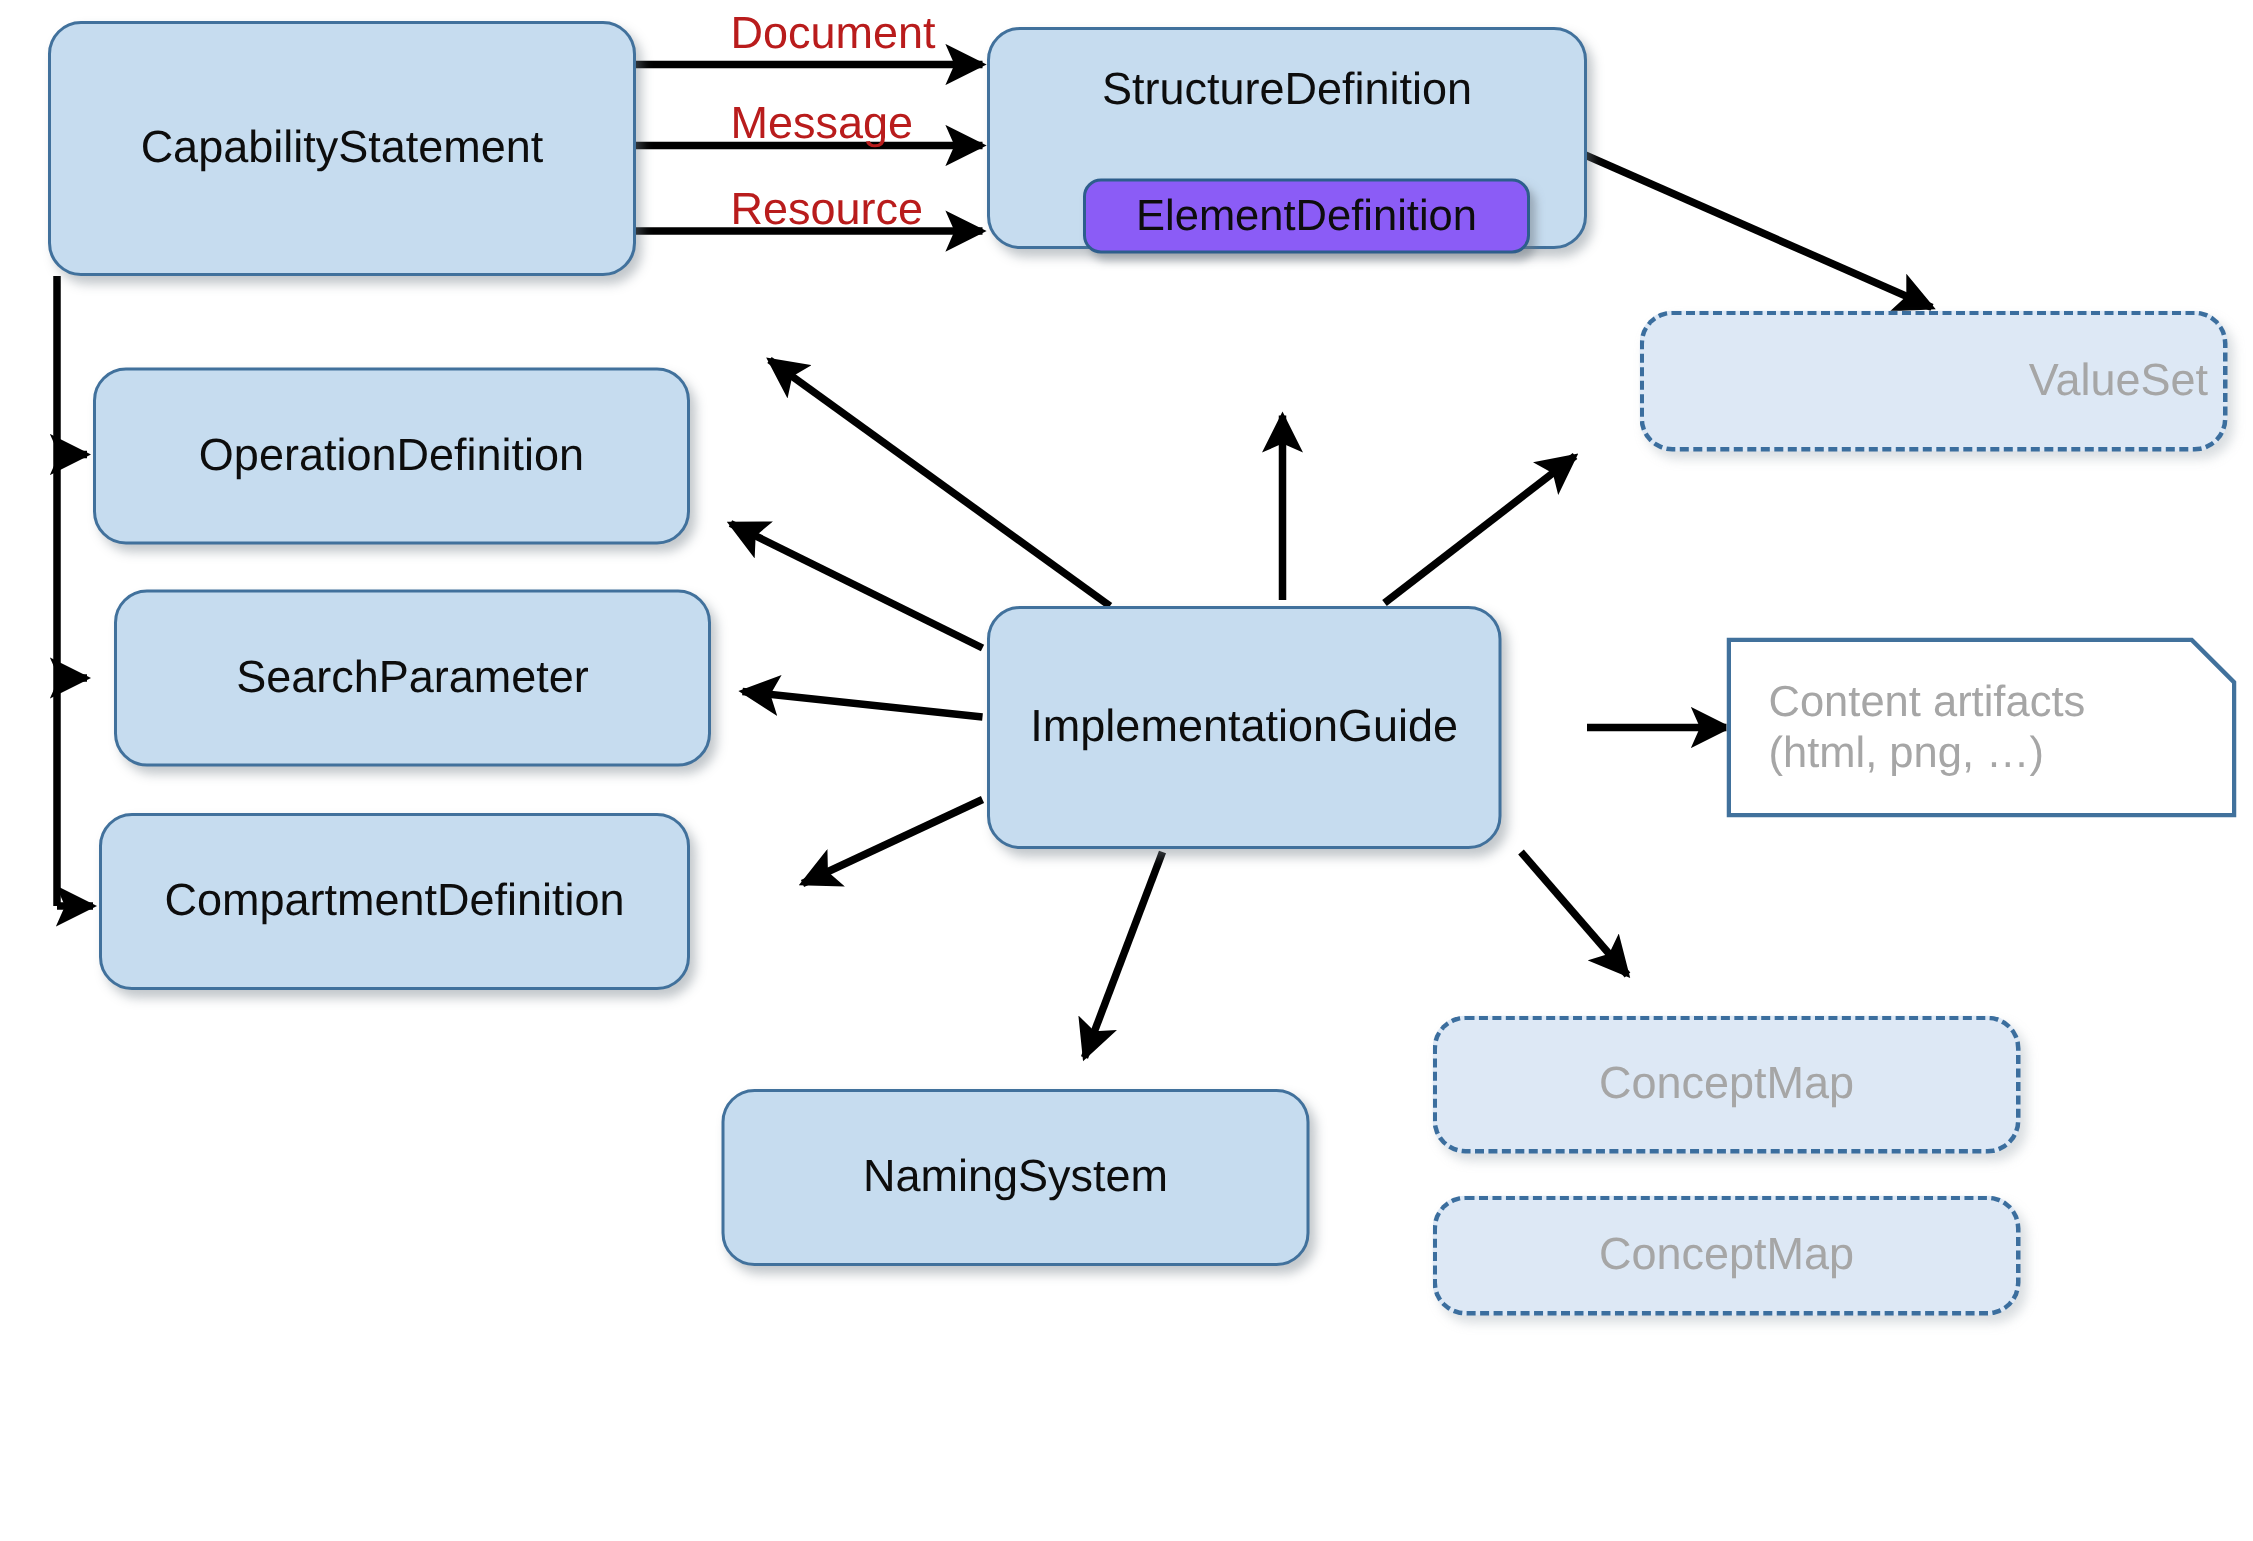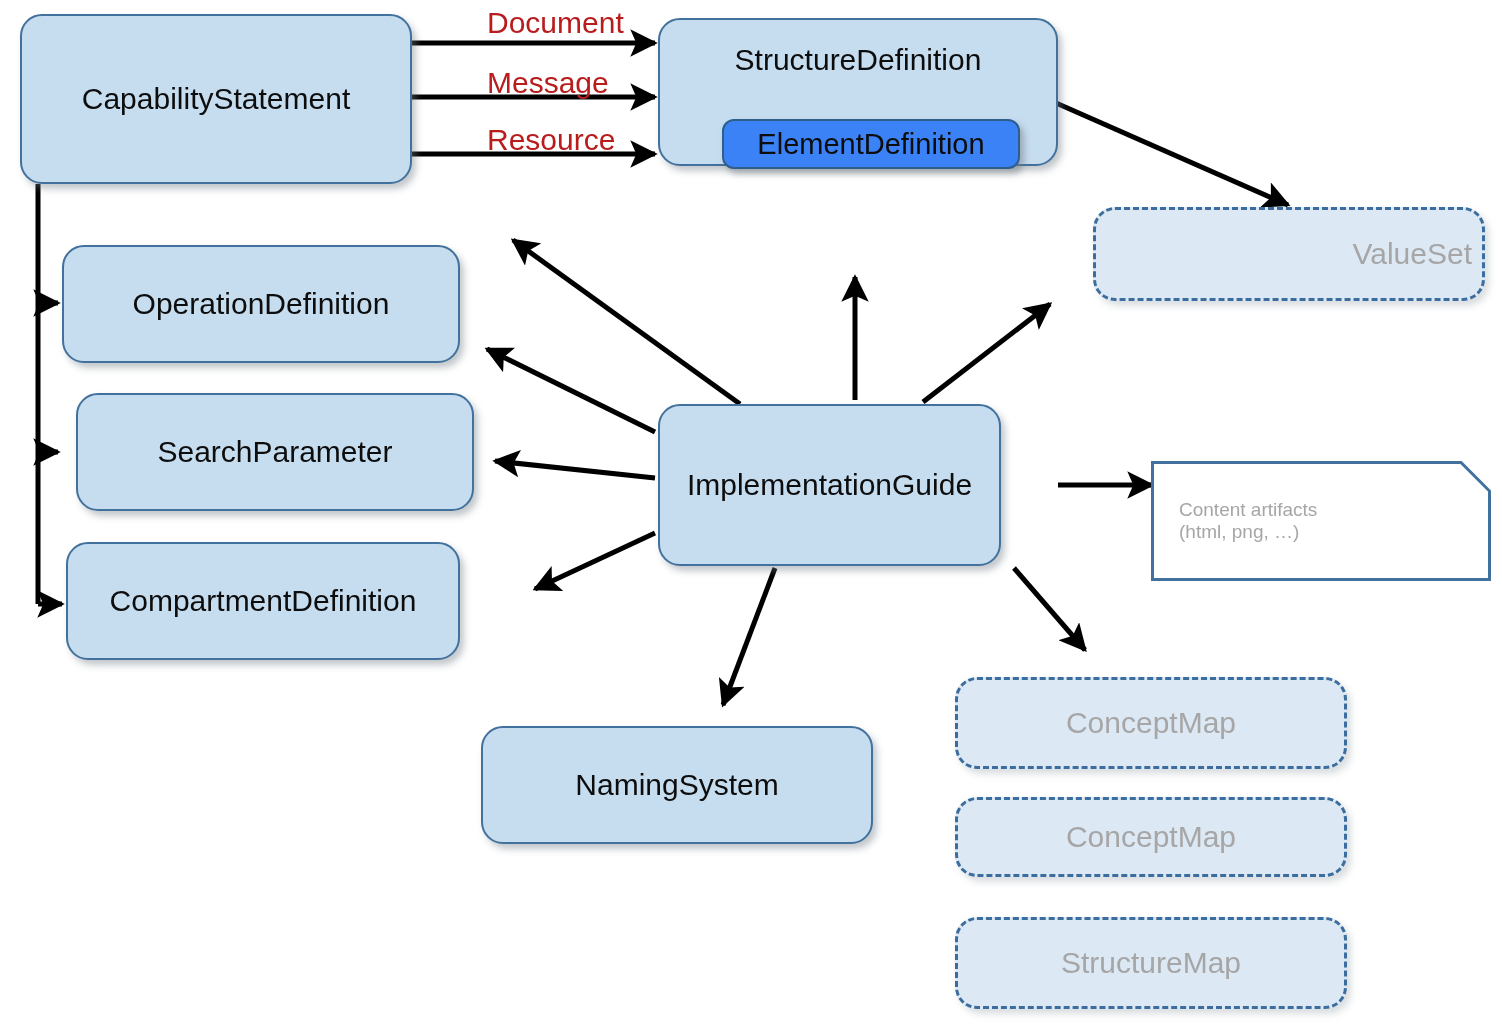--- a/index.html
+++ b/index.html
@@ -47,21 +47,21 @@
   
   .node.dashed {
     background: #dde8f5;
     border: 3px dashed #3b6e9e;
     border-radius: 22px;
     color: #a6a6a6;
     box-shadow: 4px 5px 7px rgba(150,160,170,0.35);
   }
   
   .node.nested {
-    background: #3b82f6;
+    background: #8b5cf6;
     border: 2px solid #2d5e8c;
     border-radius: 12px;
     color: #0d0d0d;
     box-shadow: 4px 5px 6px rgba(110,120,130,0.5);
     z-index: 4;
   }
   
   .node.note {
     background: #ffffff;
     color: #a6a6a6;
@@ -86,21 +86,21 @@
   .edge-label {
     position: absolute;
     font-size: 30px;
     color: #b91c1c;
     white-space: nowrap;
     z-index: 5;
     margin-left: 32px;
   }
   .t-big   { font-size: 30px; }
   .t-mid   { font-size: 29px; }
-  .t-note  { font-size: 19px; margin-top: 36px; }
+  .t-note  { font-size: 29px; }
 </style>
 </head>
 <body>
 
 <div id="canvas">
 
   <svg id="edges" viewBox="0 0 1502 1027" xmlns="http://www.w3.org/2000/svg">
     <defs>
       <marker id="arrow" viewBox="0 0 10 10" refX="9" refY="5" markerWidth="5.5" markerHeight="5.5" orient="auto-start-reverse">
         <path d="M 0 0 L 10 5 L 0 10 L 2.2 5 z" fill="#000000"></path>
@@ -126,21 +126,21 @@
       <line x1="655" y1="533" x2="535" y2="589"></line>
       <line x1="923" y1="402" x2="1050" y2="304"></line>
       <line x1="1058" y1="485" x2="1152" y2="485"></line>
       <line x1="775" y1="568" x2="723" y2="705"></line>
       <line x1="1014" y1="568" x2="1085" y2="650"></line>
     </g>
 
     <polyline points="38,184 38,604" stroke="#000000" stroke-width="5" fill="none"></polyline>
   </svg>
 
-  <div class="node solid t-big" style="left:20px; top:14px; width:392px; height:170px;">
+  <div class="node solid t-big" style="left:32px; top:14px; width:392px; height:170px;">
     <span class="node-label">CapabilityStatement</span>
   </div>
 
   <div class="node solid" style="left:658px; top:18px; width:400px; height:148px; align-items:flex-start; padding-top:22px;">
     <span class="node-label t-big">StructureDefinition</span>
   </div>
 
   <div class="node nested t-mid" style="left:722px; top:119px; width:298px; height:50px;">
     <span class="node-label">ElementDefinition</span>
   </div>
@@ -178,21 +178,18 @@
   </div>
 
   <div class="node dashed t-big" style="left:955px; top:677px; width:392px; height:92px;">
     <span class="node-label">ConceptMap</span>
   </div>
 
   <div class="node dashed t-big" style="left:955px; top:797px; width:392px; height:80px;">
     <span class="node-label">ConceptMap</span>
   </div>
 
-  <div class="node dashed t-big" style="left:955px; top:917px; width:392px; height:92px;">
-    <span class="node-label">StructureMap</span>
-  </div>
 
   <div class="edge-label" style="left:455px; top:6px;">Document</div>
   <div class="edge-label" style="left:455px; top:66px;">Message</div>
   <div class="edge-label" style="left:455px; top:123px;">Resource</div>
 
 </div>
 
 </body></html>

